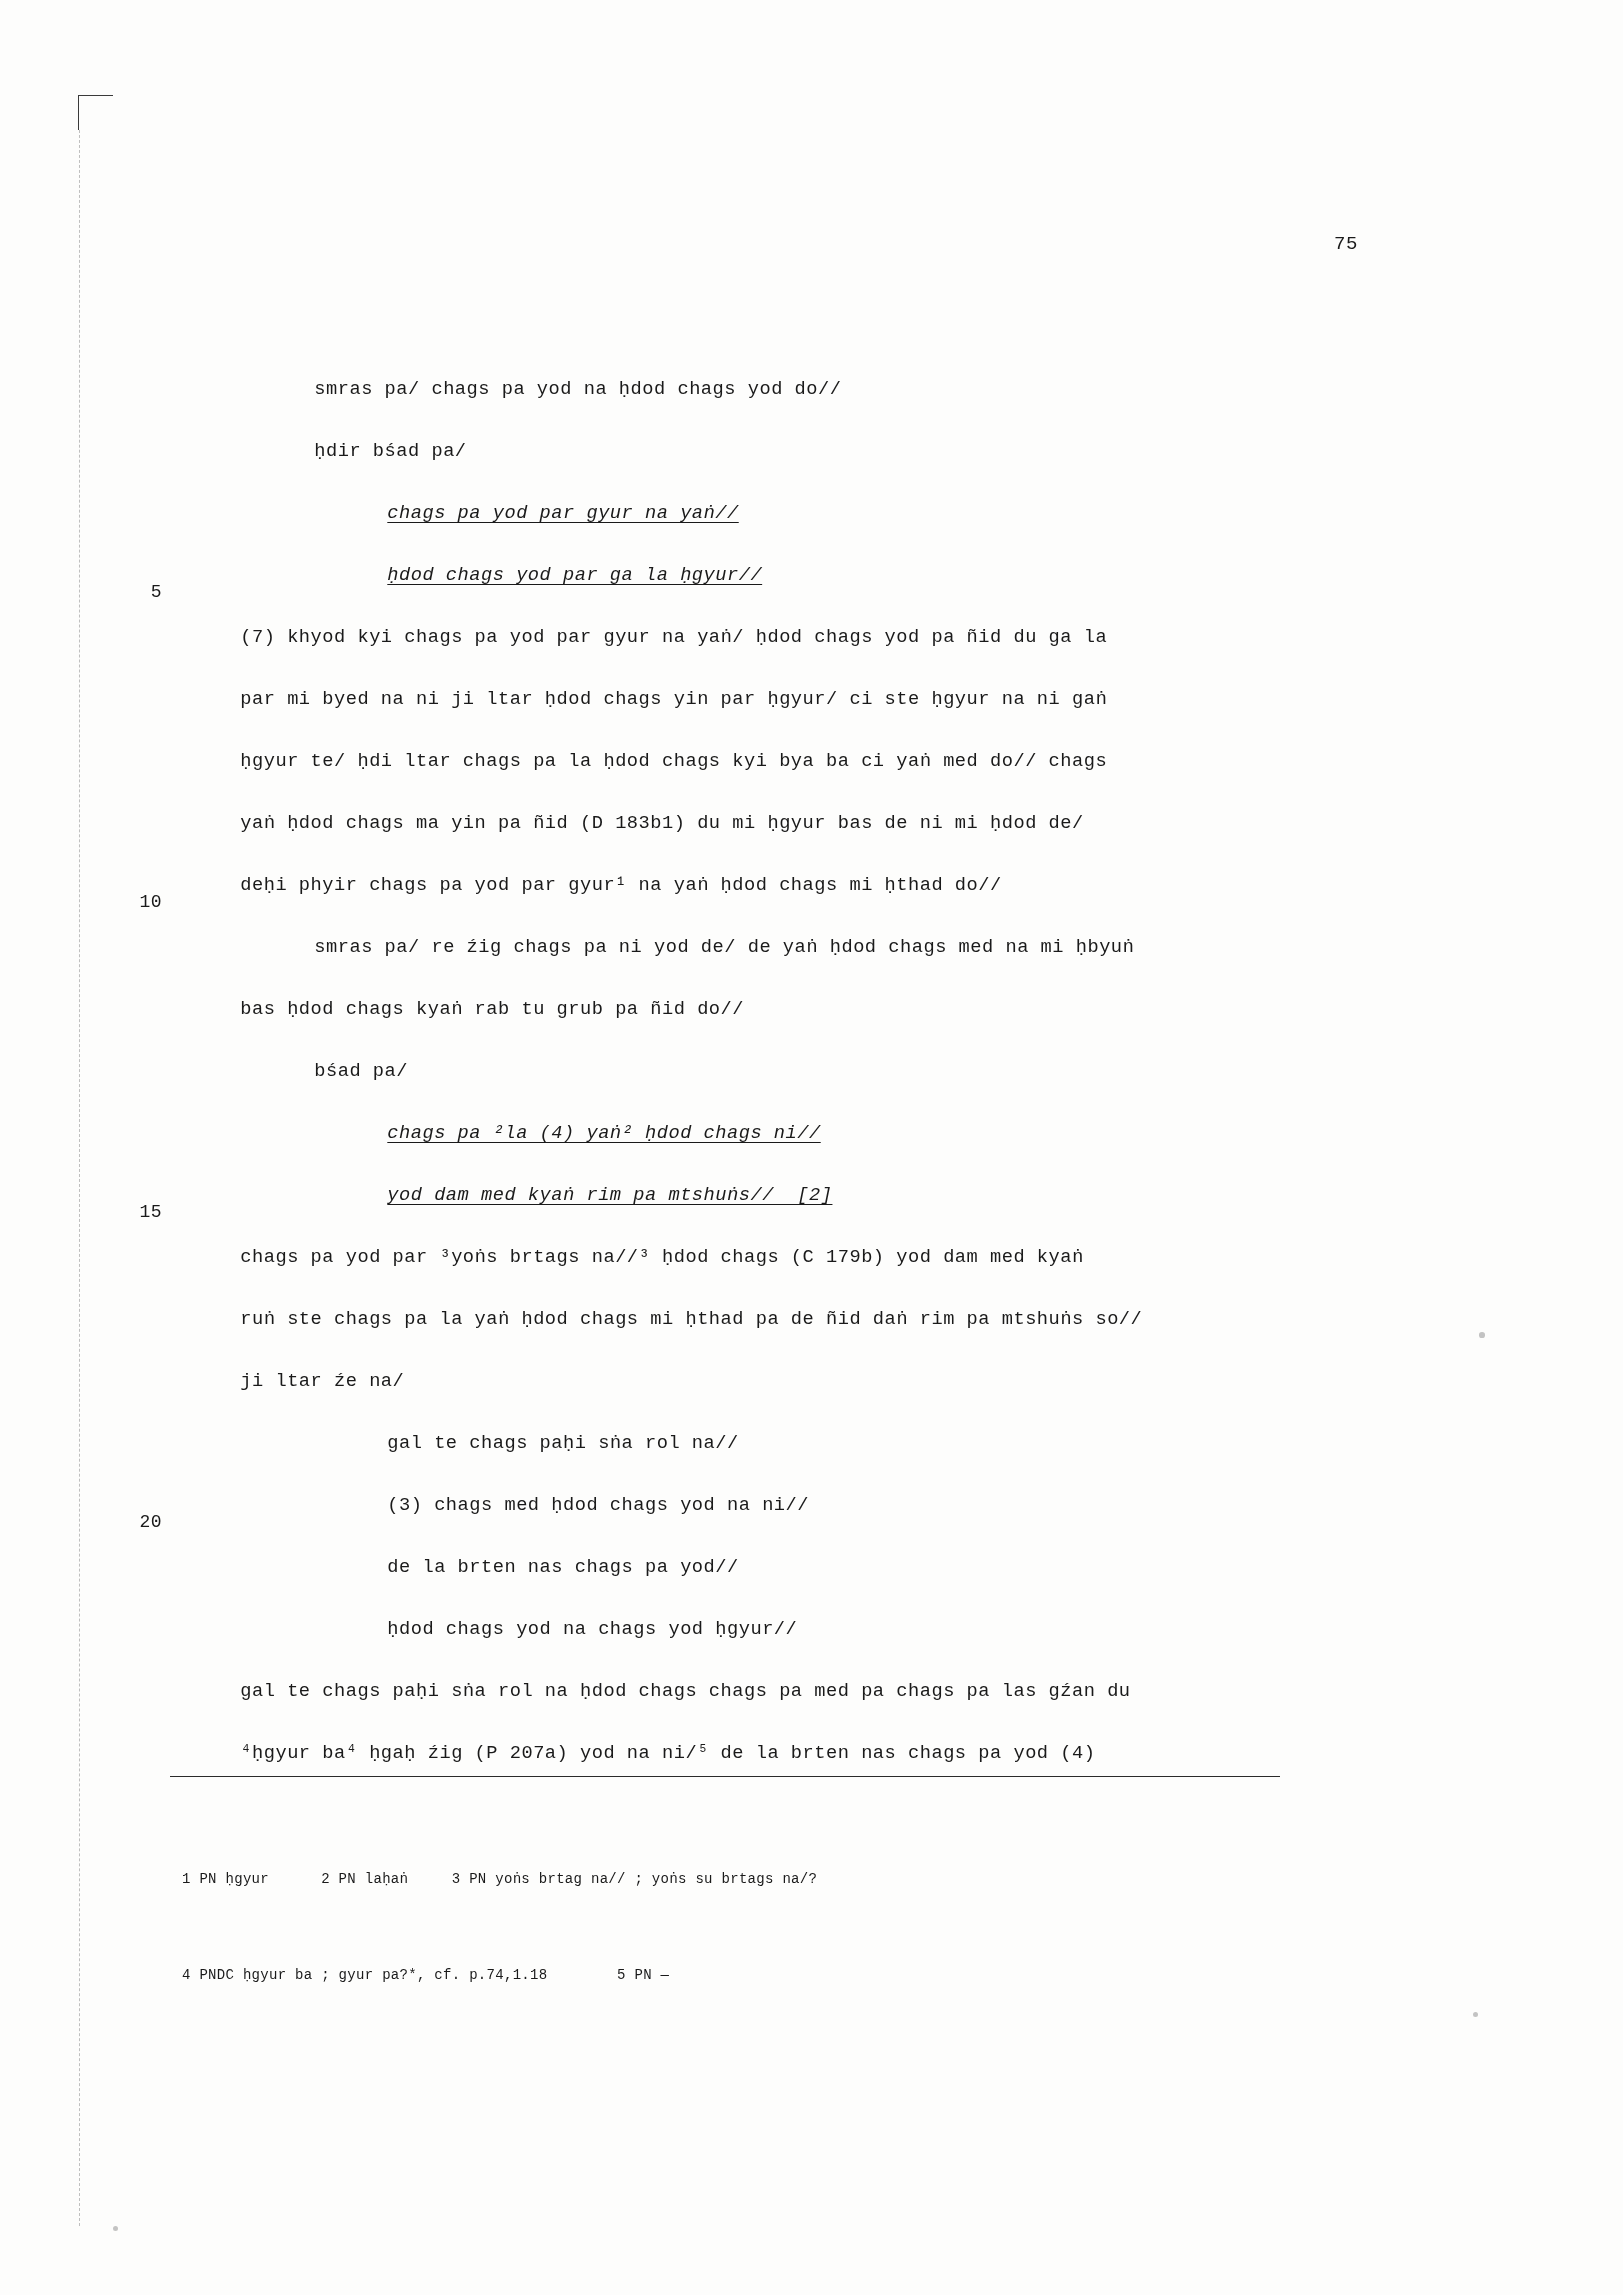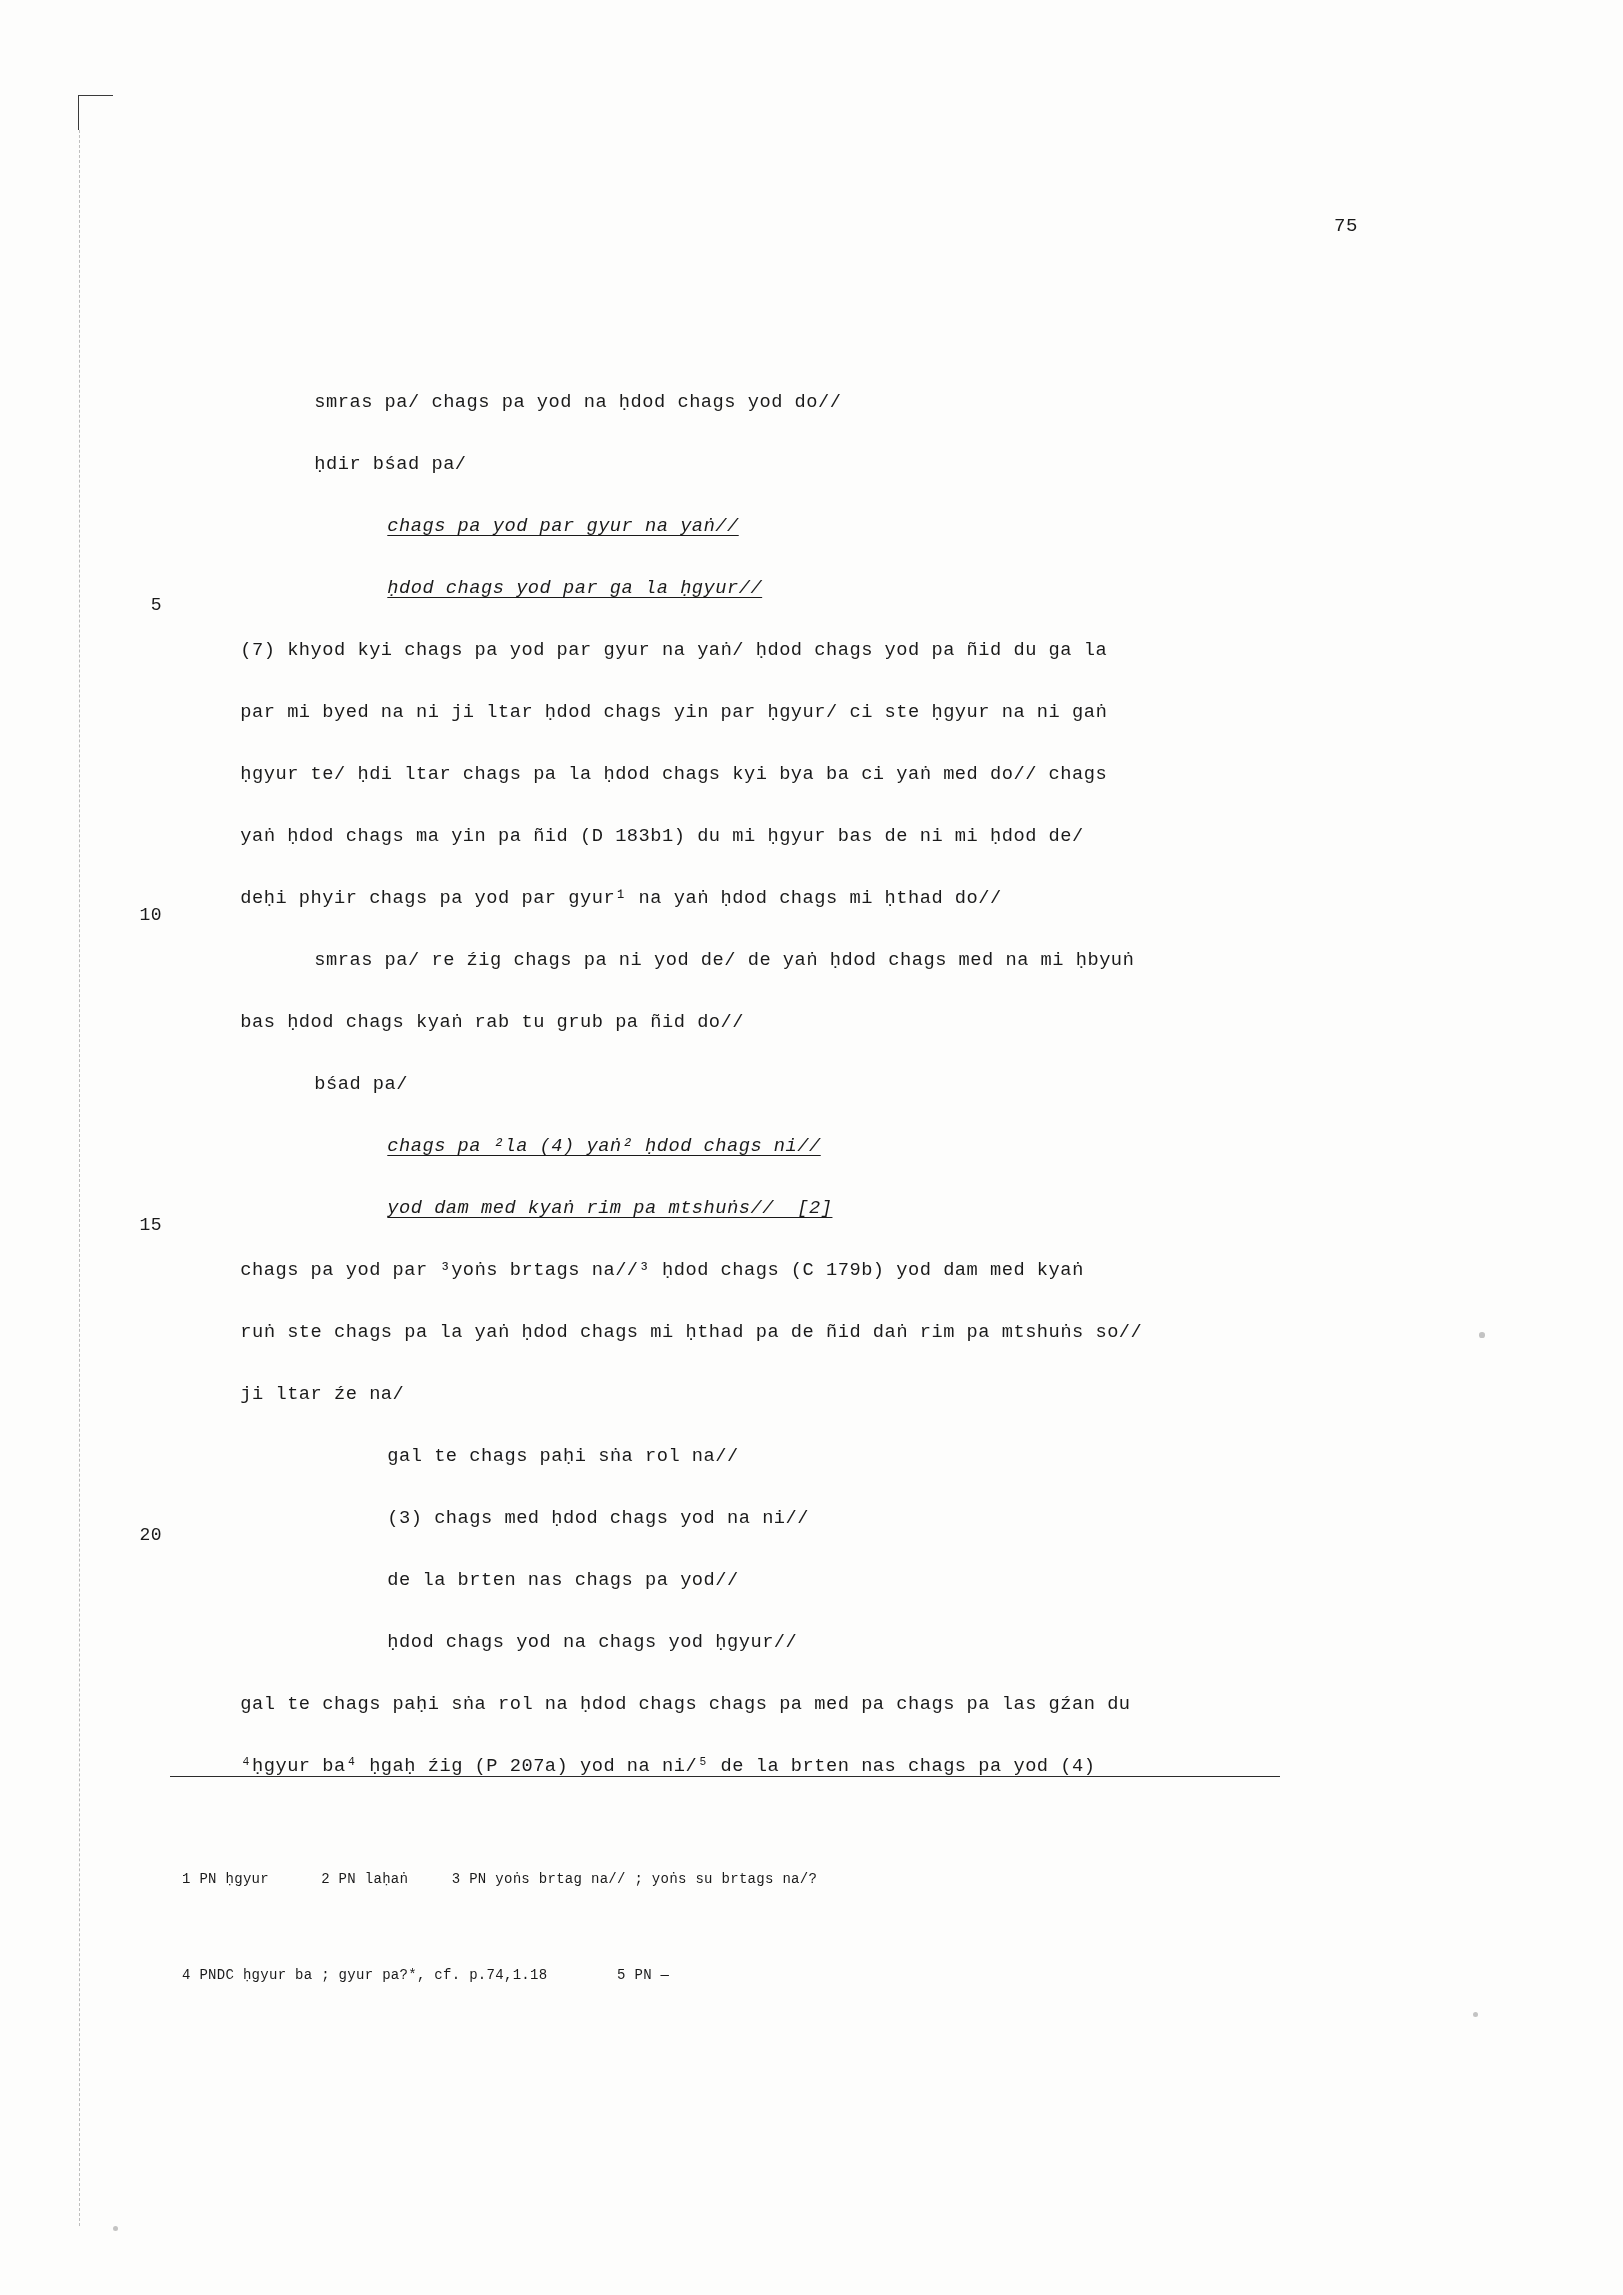--- a/index.html
+++ b/index.html
@@ -46,29 +46,29 @@
   .speck {
     position: absolute;
     background: #8a8a8a;
     border-radius: 50%;
     opacity: .5;
   }
 
   .page-number {
     position: absolute;
     right: 266px;
-    top: 215px;
+    top: 233px;
     font-size: 19px;
     letter-spacing: 0.6px;
   }
 
   .content {
     position: absolute;
     left: 170px;
-    top: 347px;
+    top: 334px;
     width: 1314px;
   }
 
   .line {
     position: relative;
     height: 62px;
     font-size: 18.7px;
     letter-spacing: 0.5px;
     white-space: pre;
   }

